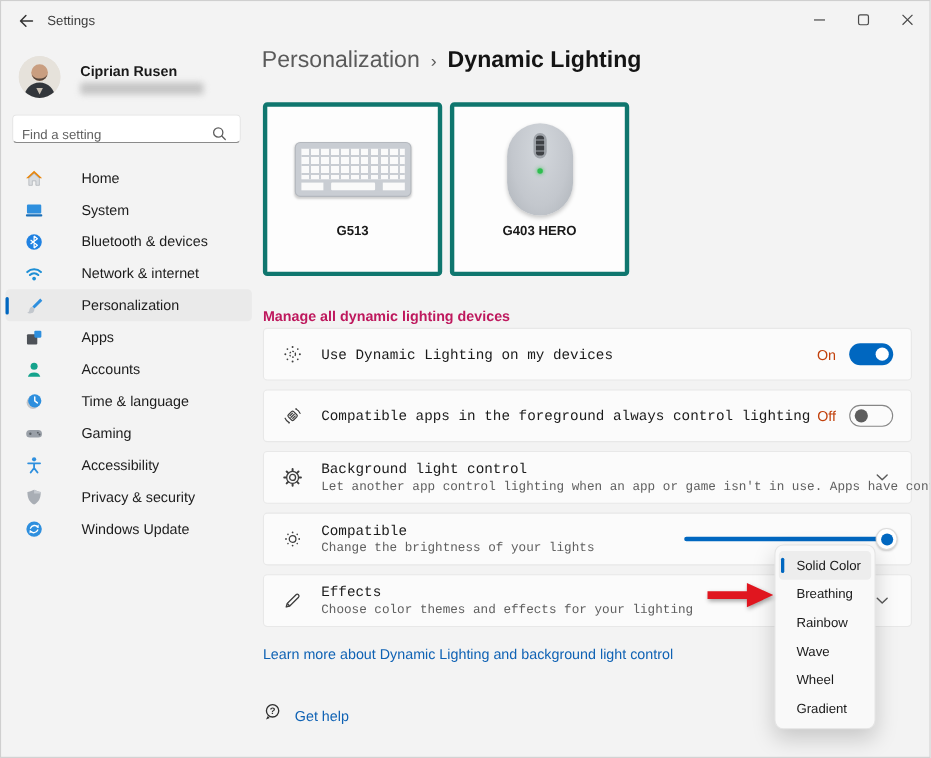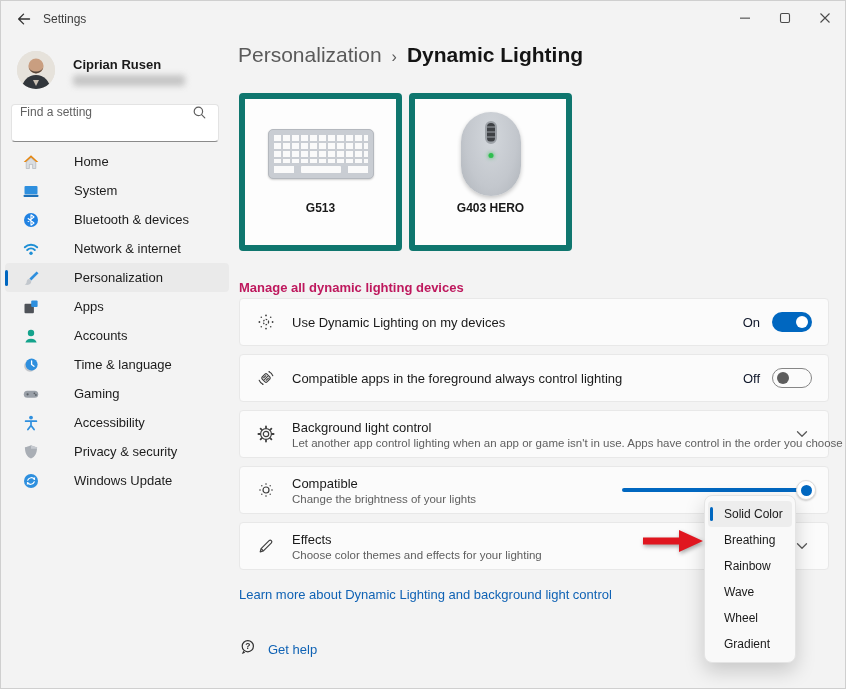--- a/index.html
+++ b/index.html
@@ -12,58 +12,58 @@
   .titlebar { position:absolute; top:0; left:0; right:0; height:34px; }
   .back-btn { position:absolute; left:12px; top:7px; width:22px; height:22px; display:flex; align-items:center; justify-content:center; cursor:pointer; }
   .tb-title { position:absolute; left:42px; top:11px; font-size:12px; color:#3c3c3c;text-align:right; }
   .win-controls { position:absolute; right:0; top:0; display:flex; height:34px; }
   .win-btn { width:40px; height:34px; display:flex; align-items:center; justify-content:center; }
   
   .sidebar { position:absolute; left:0; top:34px; width:232px; bottom:0; }
   .avatar { position:absolute; left:16px; top:16px; width:38px; height:38px; border-radius:50%; overflow:hidden; background:#E4E0DA; }
   .user-name { position:absolute; left:72px; top:22px; font-size:13px; font-weight:700; color:#191919; }
   .user-sub-blur { position:absolute; left:72px; top:40px; width:112px; height:11px; background:#bdbdbd; border-radius:2px; filter:blur(3px); opacity:.85; }
-  .searchbox { position:absolute; left:10px; top:69px; width:208px; height:38px; background:#FFFFFF; border:1px solid #E3E3E3; border-bottom:1px solid #8A8A8A; border-radius:4px; display:flex; align-items:flex-start; }
+  .searchbox { position:absolute; left:10px; top:69px; width:208px; height:26px; background:#FFFFFF; border:1px solid #E3E3E3; border-bottom:1px solid #8A8A8A; border-radius:4px; display:flex; align-items:flex-end; }
   .searchbox input { flex:1; border:none; outline:none; background:transparent; font-size:12px; padding:0 8px; color:#1a1a1a; font-family:inherit; }
   .searchbox input::placeholder { color:#616161; }
   .search-ic { width:20px; margin-right:6px; display:flex; align-items:center; }
   .nav { position:absolute; left:0; right:0; top:112px; }
   .nav-item { position:relative; height:29px; margin:0 4px; display:flex; align-items:center; padding-left:18px; border-radius:4px; cursor:pointer; font-size:13px; color:#1c1c1c;gap:25px; }
   .nav-item .nico { width:16px; height:16px; margin-right:10px; flex:0 0 16px; display:flex; align-items:center; justify-content:center; }
   .nav-item.selected { background:#EAEAEA; }
   .nav-item.selected::before { content:""; position:absolute; left:0px; top:6.5px; width:3px; height:16px; border-radius:2px; background:#0067C0; }
   
   .main { position:absolute; left:237px; top:34px; right:0; bottom:0; }
   .breadcrumb { position:absolute; left:0; top:8px; display:flex; align-items:baseline; gap:10px; }
   .bc-parent { font-size:21px; color:#5a5a5a; }
   .bc-sep { font-size:16px; color:#5a5a5a; }
   .bc-page { font-size:21px; font-weight:600; color:#141414; }
   .device-cards { position:absolute; left:1px; top:58px; display:flex; gap:7px; }
-  .dev-card { width:163px; height:158px; background:#FDFDFD; border:6px solid #0f766e; border-radius:4px; position:relative; display:flex; align-items:center; justify-content:center; }
+  .dev-card { width:163px; height:158px; background:#FDFDFD; border:4px solid #0f766e; border-radius:4px; position:relative; display:flex; align-items:center; justify-content:center; }
   .dev-card .dev-img { margin-bottom:36px; }
   .dev-name { position:absolute; bottom:30px; left:0; right:0; text-align:center; font-size:12px; font-weight:600; color:#1a1a1a; }
   
   .kb { width:106px; height:50px; background:#C9CDD3; border:1px solid #b4b8be; border-radius:5px; position:relative; box-shadow:0 1px 2px rgba(0,0,0,.18); }
   .kb-keys { position:absolute; left:5px; right:5px; top:5px; bottom:15px; background-color:#FAFAFA; background-image:repeating-linear-gradient(to right, transparent 0 7px, #C9CDD3 7px 9px), repeating-linear-gradient(to bottom, transparent 0 6px, #C9CDD3 6px 8px); }
   .kb-space { position:absolute; left:32px; right:32px; bottom:5px; height:7px; background:#FAFAFA; border-radius:1px; }
   .kb-key-l { position:absolute; left:5px; bottom:5px; width:20px; height:7px; background:#FAFAFA; }
   .kb-key-r { position:absolute; right:5px; bottom:5px; width:20px; height:7px; background:#FAFAFA; }
   
   .mouse { width:60px; height:84px; border-radius:30px; position:relative; background:radial-gradient(ellipse at 50% 30%, #D3D7DC 0%, #C3C7CD 60%, #AEB3B9 100%); box-shadow:0 2px 4px rgba(0,0,0,.22); }
   .mouse-wheel { position:absolute; left:50%; top:9px; transform:translateX(-50%); width:12px; height:23px; border:2px solid #9DA2A8; border-radius:6px; background:repeating-linear-gradient(to bottom, #3E4145 0 3px, #6E7277 3px 5px); }
   .mouse-led { position:absolute; left:50%; top:41px; transform:translateX(-50%); width:5px; height:5px; border-radius:50%; background:#2FBE4F; box-shadow:0 0 4px #2FBE4F; }
   .section-title { position:absolute; left:1px; top:245px; font-size:13px; font-weight:700; color:#be185d; }
   .rows { position:absolute; left:1px; top:263px; width:590px; }
   .setting-row { position:relative; height:48px; margin-bottom:8px; background:#FBFBFB; border:1px solid #E8E8E8; border-radius:4px; display:flex; align-items:center; padding:0 16px; }
   .row-ic { width:20px; height:20px; flex:0 0 20px; display:flex; align-items:center; justify-content:center; }
-  .row-text { margin-left:16px; flex:1; min-width:0; }
+  .row-text { margin-left:16px; flex:1; min-width:0;font-family:Liberation Mono, monospace; }
   .row-title { font-size:13px; color:#1a1a1a; }
   .row-sub { font-size:11.5px; color:#5F5F5F; margin-top:2px; white-space:nowrap; }
   .toggle-group { display:flex; align-items:center; gap:12px; }
-  .toggle-state { font-size:13px; color:#0f172a; }
+  .toggle-state { font-size:13px; color:#c2410c; }
   .toggle { width:40px; height:20px; border-radius:10px; position:relative; cursor:pointer; }
   .toggle.on { background:#0067C0; }
   .toggle.on .knob { position:absolute; right:4px; top:4px; width:12px; height:12px; border-radius:50%; background:#ffffff; }
   .toggle.off { background:transparent; border:1px solid #868686; }
   .toggle.off .knob { position:absolute; left:4px; top:3px; width:12px; height:12px; border-radius:50%; background:#5D5D5D; }
   .chev { width:20px; display:flex; align-items:center; justify-content:center; cursor:pointer; }
   
   .slider { position:relative; width:190px; height:20px; display:flex; align-items:center; cursor:pointer; }
   .slider .track { width:100%; height:4px; border-radius:2px; background:#0067C0; }
   .slider .thumb { position:absolute; right:-4px; top:0px; width:20px; height:20px; border-radius:50%; background:#ffffff; border:1px solid #DCDCDC; box-shadow:0 1px 2px rgba(0,0,0,.2); display:flex; align-items:center; justify-content:center; }

